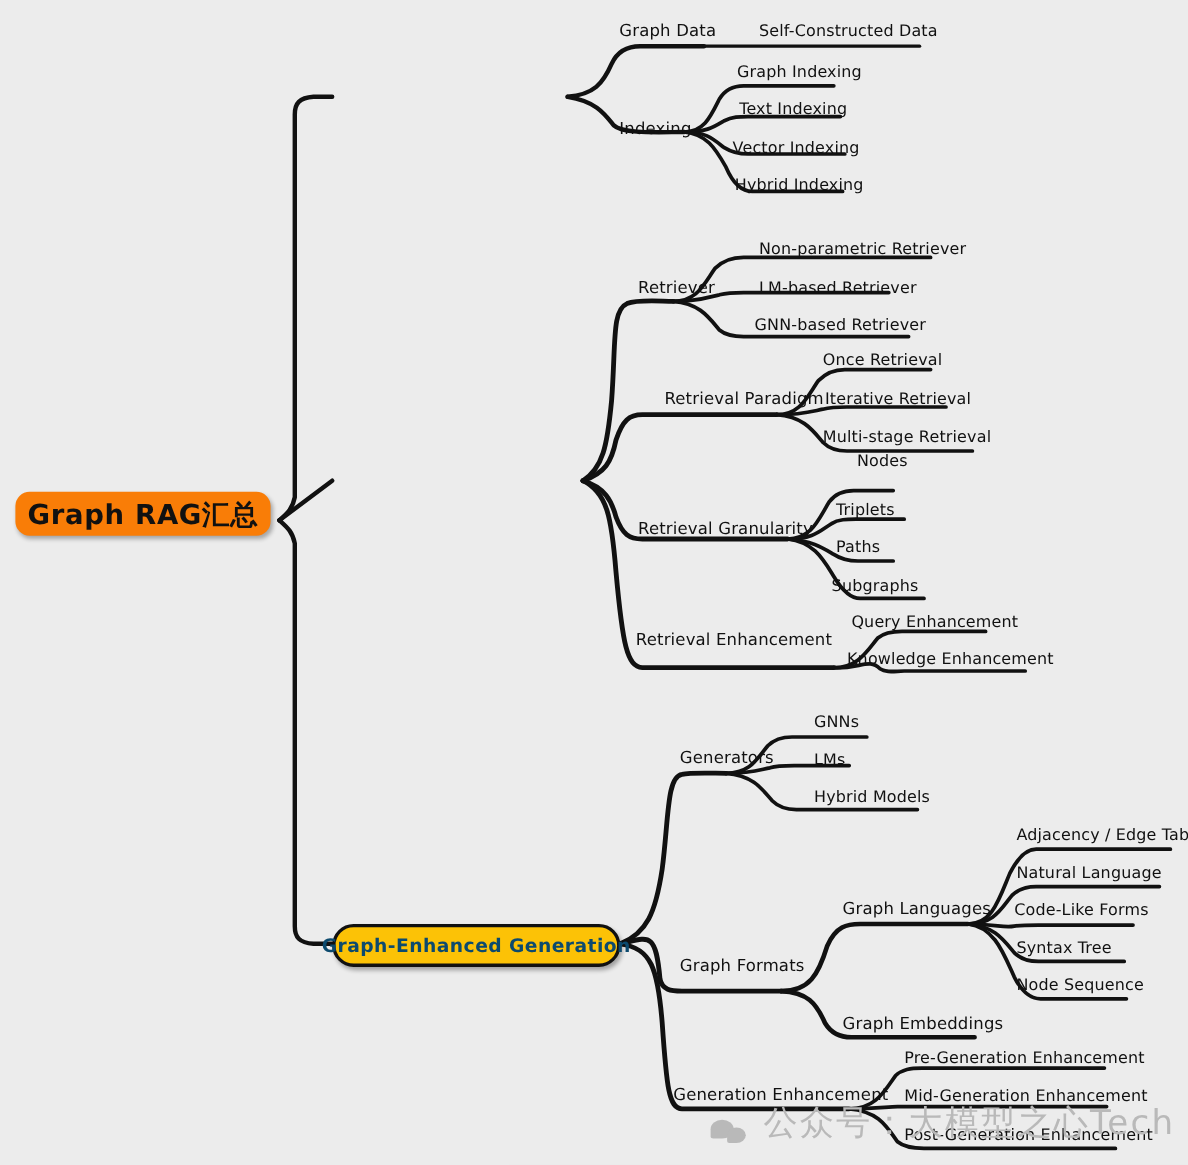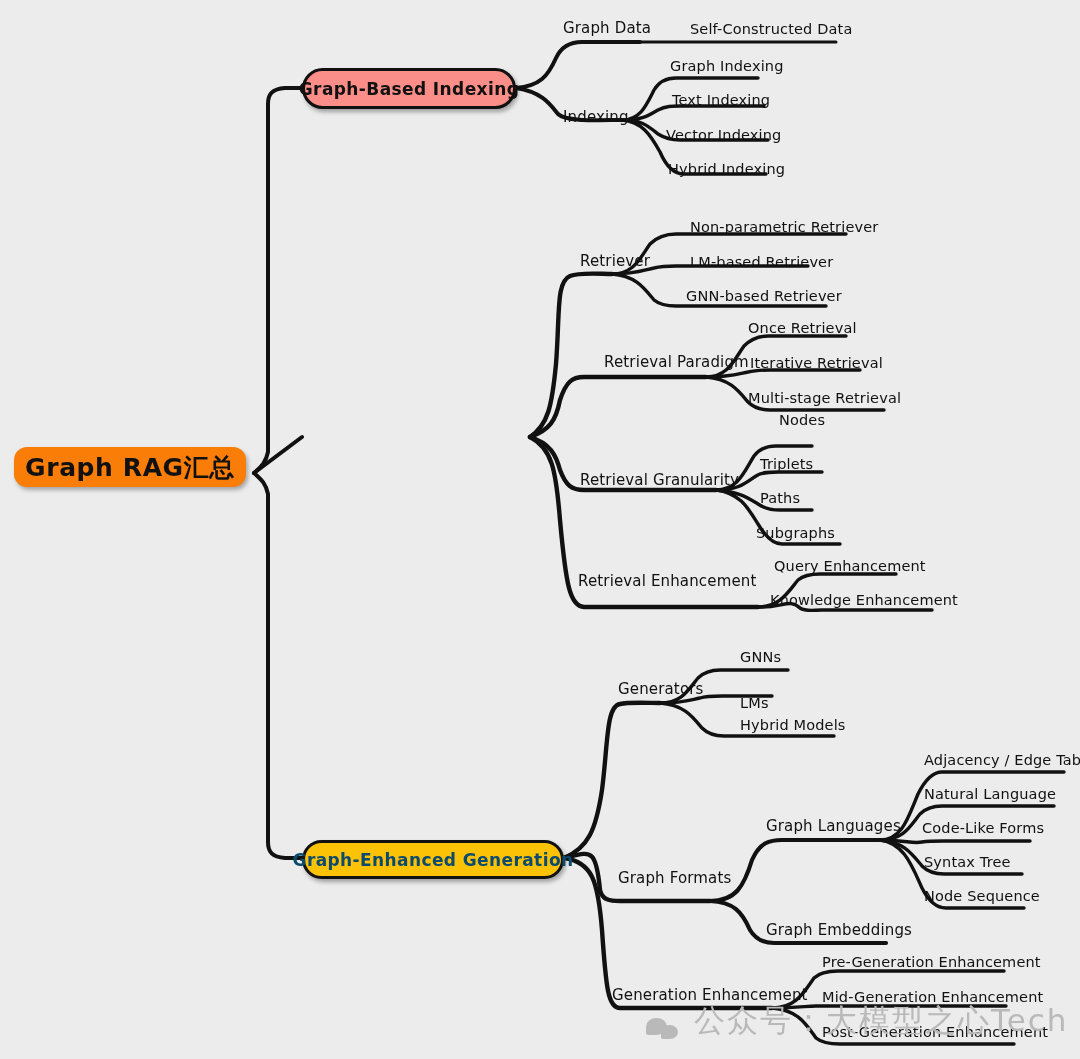--- a/index.html
+++ b/index.html
@@ -157,23 +157,20 @@
 
     <path d="M772,1008 C 796,1008 804,992 814,978 C 820,972 828,971 838,971 L 1004,971" stroke-width="3.4"></path>
     <path d="M772,1008 C 798,1008 806,1006 816,1006 L 1006,1006" stroke-width="3.4"></path>
     <path d="M772,1008 C 798,1010 806,1024 816,1038 C 822,1043 830,1044 840,1044 L 1014,1044" stroke-width="3.4"></path>
   </svg>
 
   <div class="node root-node" style="left:14px; top:447px; width:232px; height:40px;">
     <span>Graph RAG汇总</span>
   </div>
 
-  <div class="node branch-node branch-indexing" style="left:302px; top:68px; width:214px; height:41px;">
-    <span>Graph-Based Indexing</span>
-  </div>
 
 
   <div class="node branch-node branch-generation" style="left:302px; top:840px; width:262px; height:39px;">
     <span>Graph-Enhanced Generation</span>
   </div>
 
   <div class="wire-label mid" style="left:563px; top:37px;">Graph Data</div>
   <div class="wire-label" style="left:690px; top:37px;">Self-Constructed Data</div>
 
   <div class="wire-label mid" style="left:563px; top:126px;">Indexing</div>
@@ -197,21 +194,21 @@
   <div class="wire-label" style="left:760px; top:472px;">Triplets</div>
   <div class="wire-label" style="left:760px; top:506px;">Paths</div>
   <div class="wire-label" style="left:756px; top:541px;">Subgraphs</div>
 
   <div class="wire-label mid" style="left:578px; top:590px;">Retrieval Enhancement</div>
   <div class="wire-label" style="left:774px; top:574px;">Query Enhancement</div>
   <div class="wire-label" style="left:770px; top:608px;">Knowledge Enhancement</div>
 
   <div class="wire-label mid" style="left:618px; top:698px;">Generators</div>
   <div class="wire-label" style="left:740px; top:665px;">GNNs</div>
-  <div class="wire-label" style="left:740px; top:699px;margin-top:12px;">LMs</div>
+  <div class="wire-label" style="left:740px; top:699px;">LMs</div>
   <div class="wire-label" style="left:740px; top:733px;">Hybrid Models</div>
 
   <div class="wire-label mid" style="left:618px; top:887px;">Graph Formats</div>
   <div class="wire-label mid" style="left:766px; top:835px;">Graph Languages</div>
   <div class="wire-label" style="left:924px; top:768px;">Adjacency / Edge Table</div>
   <div class="wire-label" style="left:924px; top:802px;">Natural Language</div>
   <div class="wire-label" style="left:922px; top:836px;">Code-Like Forms</div>
   <div class="wire-label" style="left:924px; top:870px;">Syntax Tree</div>
   <div class="wire-label" style="left:924px; top:904px;">Node Sequence</div>
   <div class="wire-label mid" style="left:766px; top:939px;">Graph Embeddings</div>

